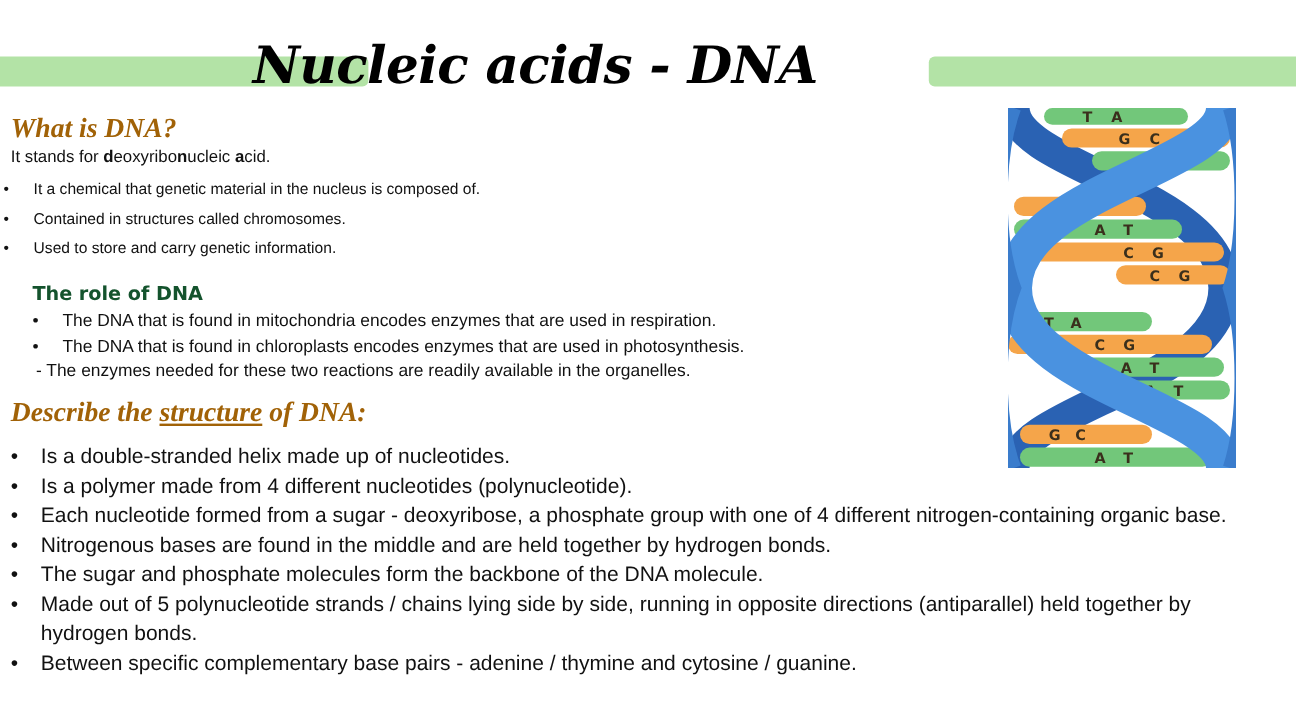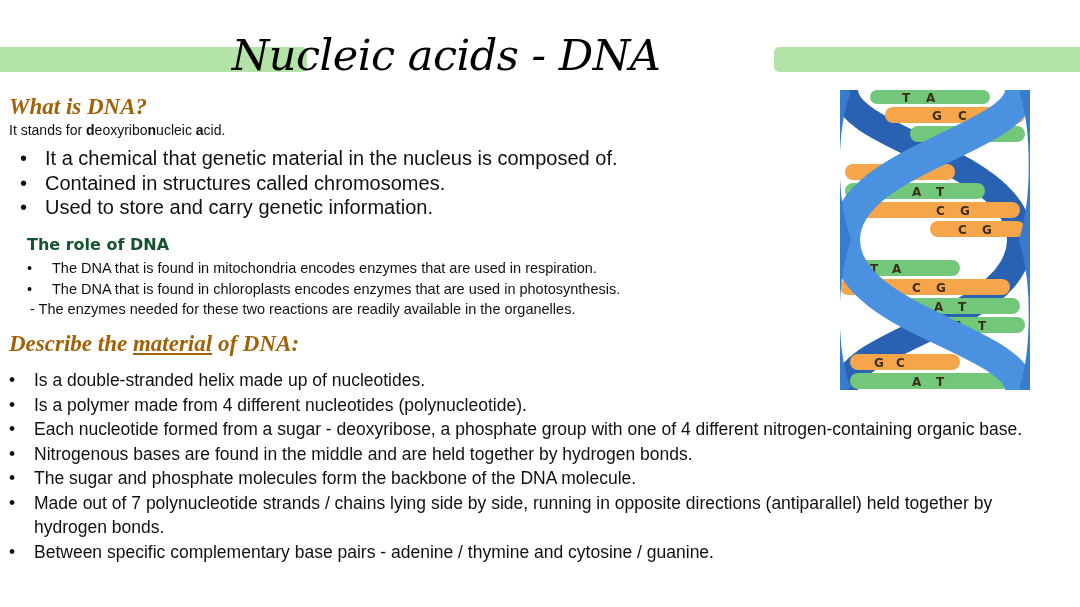--- a/index.html
+++ b/index.html
@@ -9,40 +9,40 @@
     font-family: "Liberation Sans", sans-serif; color: #111;
   }
   .bar {
     position: absolute; top: 47px; height: 25px;
     background: #b3e3a6; border-radius: 5px;
   }
   .bar.left { left: 0; width: 307px; border-radius: 0 5px 5px 0; }
   .bar.right { left: 774px; width: 306px; border-radius: 5px 0 0 5px; }
   .title {
     position: absolute; top: 30px; left: 0; width: 892px; text-align: center;
-    font-family: "DejaVu Serif", serif; font-style: italic; font-weight: normal;
+    font-family: "DejaVu Serif", serif; font-style: italic; font-weight: bold;
     font-size: 43px; letter-spacing: -0.5px; color: #000; margin: 0;
   }
   .h-serif {
     position: absolute; left: 9px; margin: 0;
     font-family: "Liberation Serif", serif; font-style: italic; font-weight: bold;
     font-size: 23px; color: #a16207;
   }
   .h-serif u { text-decoration: underline; }
   .intro {
     position: absolute; left: 9px; top: 122px; font-size: 14px; margin: 0;
     font-family: "Liberation Sans", sans-serif;
   }
   .intro b { font-weight: bold; }
   ul.list { position: absolute; margin: 0; padding: 0; list-style: none; }
   ul.list li { position: relative; padding-left: 25px; }
   ul.list li::before {
     content: "\2022"; position: absolute; left: 0; top: 0;
   }
-  .list1 { left: 20px; top: 146px; font-size: 20px; line-height: 24.5px; }
+  .list1 { left: 3px; top: 146px; font-size: 13px; line-height: 24.5px; }
   .role-title {
     position: absolute; left: 27px; top: 235px; margin: 0;
     font-family: "DejaVu Sans", sans-serif; font-weight: bold; font-size: 16px; color: #14532d;
   }
   .list2 { left: 27px; top: 258px; font-size: 14.5px; line-height: 21px; }
   .list2 li { padding-left: 25px; }
   .note { position: absolute; left: 30px; top: 301px; font-size: 14.5px; margin: 0; }
   .list3 { left: 9px; top: 368px; font-size: 17.5px; line-height: 24.5px; width: 1030px; }
   .dna {
     position: absolute; left: 840px; top: 90px; width: 190px; height: 300px;
@@ -67,29 +67,29 @@
   <li>Used to store and carry genetic information.</li>
 </ul>
 
 <h3 class="role-title">The role of DNA</h3>
 <ul class="list list2">
   <li>The DNA that is found in mitochondria encodes enzymes that are used in respiration.</li>
   <li>The DNA that is found in chloroplasts encodes enzymes that are used in photosynthesis.</li>
 </ul>
 <p class="note">- The enzymes needed for these two reactions are readily available in the organelles.</p>
 
-<h2 class="h-serif" style="top:331px;"><span>Describe the </span><u>material</u><span> of DNA:</span></h2>
+<h2 class="h-serif" style="top:331px;"><span>Describe the </span><u>structure</u><span> of DNA:</span></h2>
 
 <ul class="list list3">
   <li>Is a double-stranded helix made up of nucleotides.</li>
   <li>Is a polymer made from 4 different nucleotides (polynucleotide).</li>
   <li>Each nucleotide formed from a sugar - deoxyribose, a phosphate group with one of 4 different nitrogen-containing organic base.</li>
   <li>Nitrogenous bases are found in the middle and are held together by hydrogen bonds.</li>
   <li>The sugar and phosphate molecules form the backbone of the DNA molecule.</li>
-  <li>Made out of 7 polynucleotide strands / chains lying side by side, running in opposite directions (antiparallel) held together by hydrogen bonds.</li>
+  <li>Made out of 5 polynucleotide strands / chains lying side by side, running in opposite directions (antiparallel) held together by hydrogen bonds.</li>
   <li>Between specific complementary base pairs - adenine / thymine and cytosine / guanine.</li>
 </ul>
 
 <div class="dna">
   <svg viewBox="0 0 190 300" xmlns="http://www.w3.org/2000/svg">
 
     <path d="M5,0 C5,50 180,70 180,150 C180,230 5,250 5,300" fill="none" stroke="#2a62b3" stroke-width="26"></path>
 
     <g>
       <rect x="30" y="0" width="120" height="14" rx="7" fill="#72c77a"></rect>

